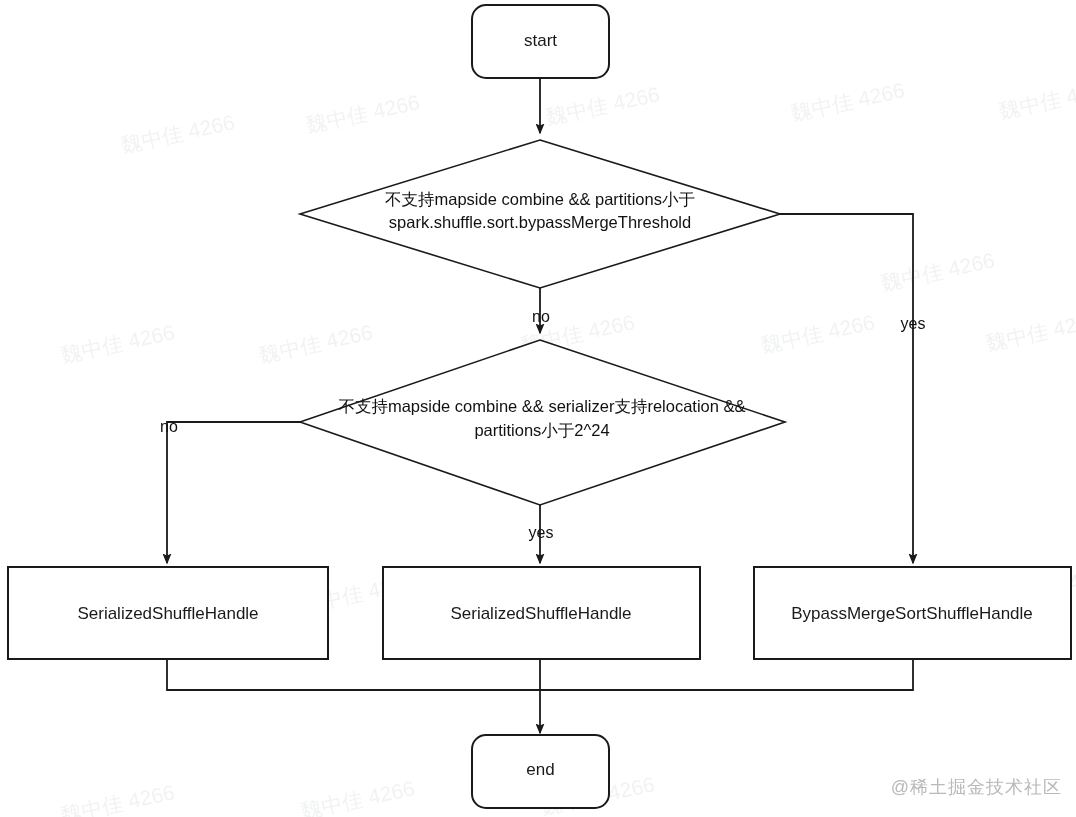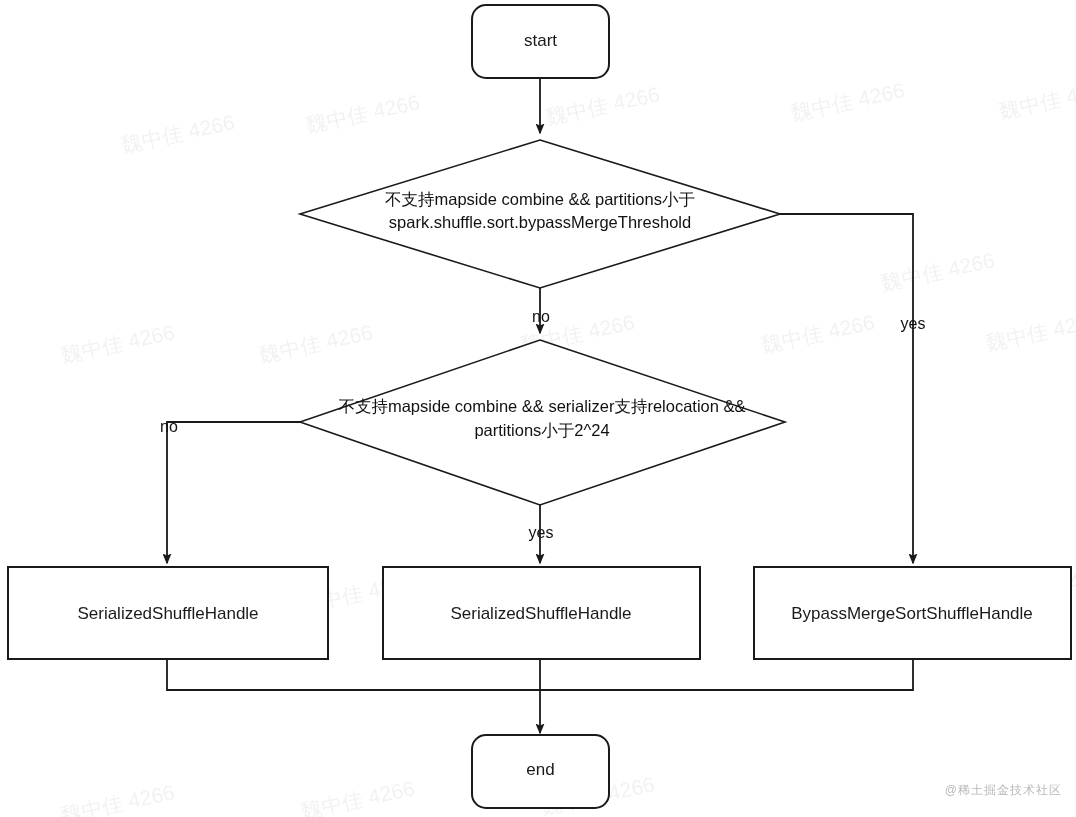--- a/index.html
+++ b/index.html
@@ -54,21 +54,21 @@
     font-family: "Liberation Sans", "DejaVu Sans", sans-serif;
     font-size: 16px;
     fill: #111111;
     text-anchor: middle;
   }
   .attribution {
     position: absolute;
     right: 14px;
     bottom: 18px;
     font-family: "Liberation Sans", "DejaVu Sans", sans-serif;
-    font-size: 12px;
+    font-size: 18px;
     color: #b9b9b9;
     letter-spacing: 1px;
     white-space: nowrap;
     user-select: none;
   }
   .watermark-layer {
     position: absolute;
     left: 0;
     top: 0;
     width: 1076px;

